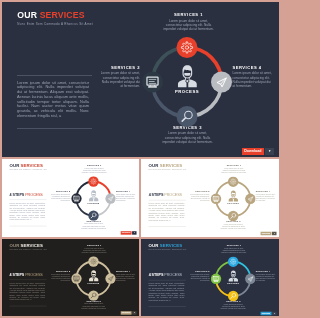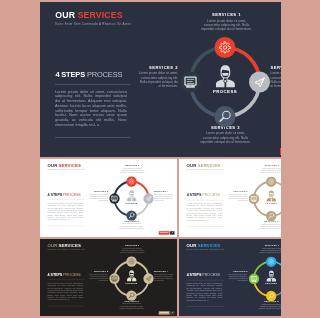--- a/index.html
+++ b/index.html
@@ -1,17 +1,17 @@
 <!DOCTYPE html>
 <html><head>
 <meta charset="utf-8">
 <style>
 html,body{margin:0;padding:0;}
 body{width:281px;height:318px;background:#d6a195;font-family:"Liberation Sans",sans-serif;overflow:hidden;position:relative;}
-.slide{position:absolute;overflow:hidden;margin-left:38px;}
+.slide{position:absolute;overflow:hidden;}
 .canvas{position:absolute;left:0;top:0;width:277px;height:155px;transform-origin:0 0;}
 
 #slide-main{left:2px;top:2px;width:277px;height:155px;}
 #slide-thumb-1{left:2px;top:159px;width:137px;height:78px;}
 #slide-thumb-2{left:141px;top:159px;width:138px;height:78px;}
 #slide-thumb-3{left:2px;top:239px;width:137px;height:77px;}
 #slide-thumb-4{left:141px;top:239px;width:138px;height:77px;}
 #slide-thumb-1 .canvas,#slide-thumb-3 .canvas{transform:scale(0.4946);}
 #slide-thumb-2 .canvas,#slide-thumb-4 .canvas{transform:scale(0.4982);}
 
@@ -46,21 +46,20 @@
 <body style="background: rgb(214, 161, 149);">
 
 <div id="root">
     <div class="slide" id="slide-main" style="background:#2b3040">
       <div class="canvas">
         <div class="hdr">
           <div class="t"><span style="color:#ffffff">OUR</span> <span style="color:#e8402a">SERVICES</span></div>
           <div class="sub" style="color:#98a0b0">Nunc Enim Sem Commodo A Rhoncus Sit Amet</div>
         </div>
         <div class="blk">
-          <div class="h"><span class="s" style="color:#ffffff">4 STEPS</span> <span style="color:#b9c0cc">PROCESS</span></div>
           <div class="rule" style="background:#4a5263"></div>
           <p style="color:#99a1b0">Lorem ipsum dolor sit amet, consectetur adipiscing elit. Nulla imperdiet volutpat dui at fermentum. Aliquam erat volutpat. Aenean lacinia lacus aliquam ante mollis, sollicitudin tempor tortor aliquam. Nulla facilisi. Nam auctor metus vitae quam gravida, ac vehicula elit mollis. Nunc elementum fringilla nisl, a</p>
           <div class="rule2" style="background:#4a5263"></div>
         </div>
         <div class="cap c1">
           <div class="lb" style="color:#ffffff">SERVICES 1</div>
           <div class="tx" style="color:#9ba3b3">Lorem ipsum dolor sit amet, consectetur adipiscing elit. Nulla imperdiet volutpat dui at fermentum.</div>
         </div>
         <div class="cap c2">
           <div class="lb" style="color:#ffffff">SERVICES 2</div>

